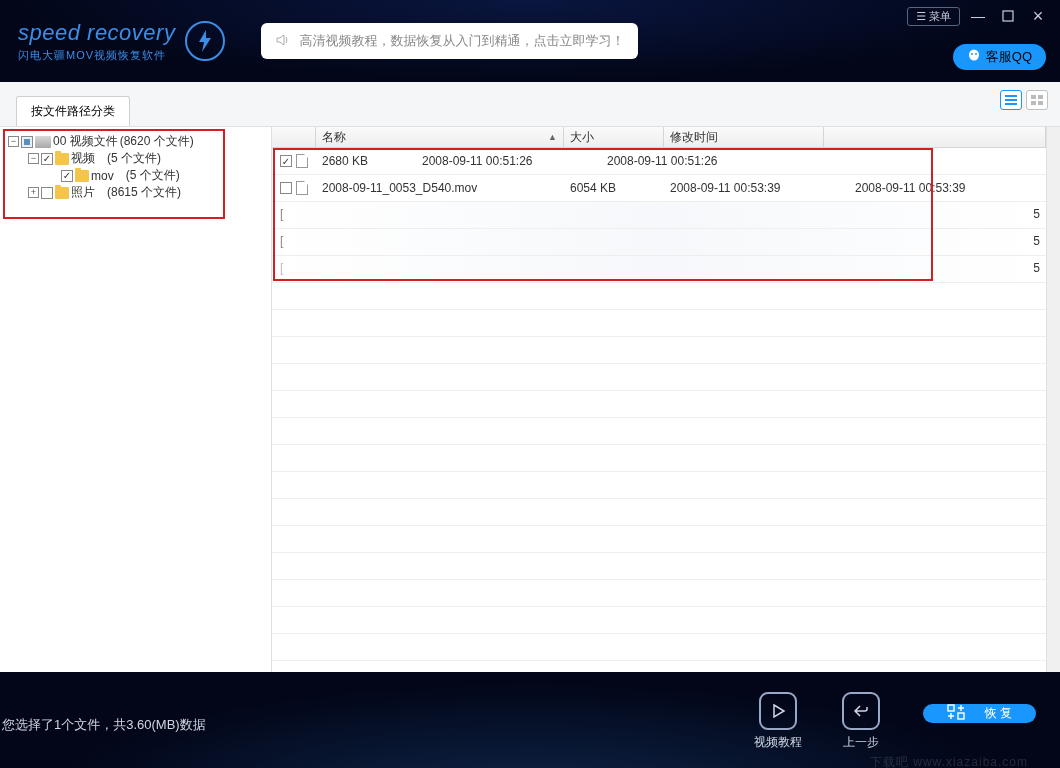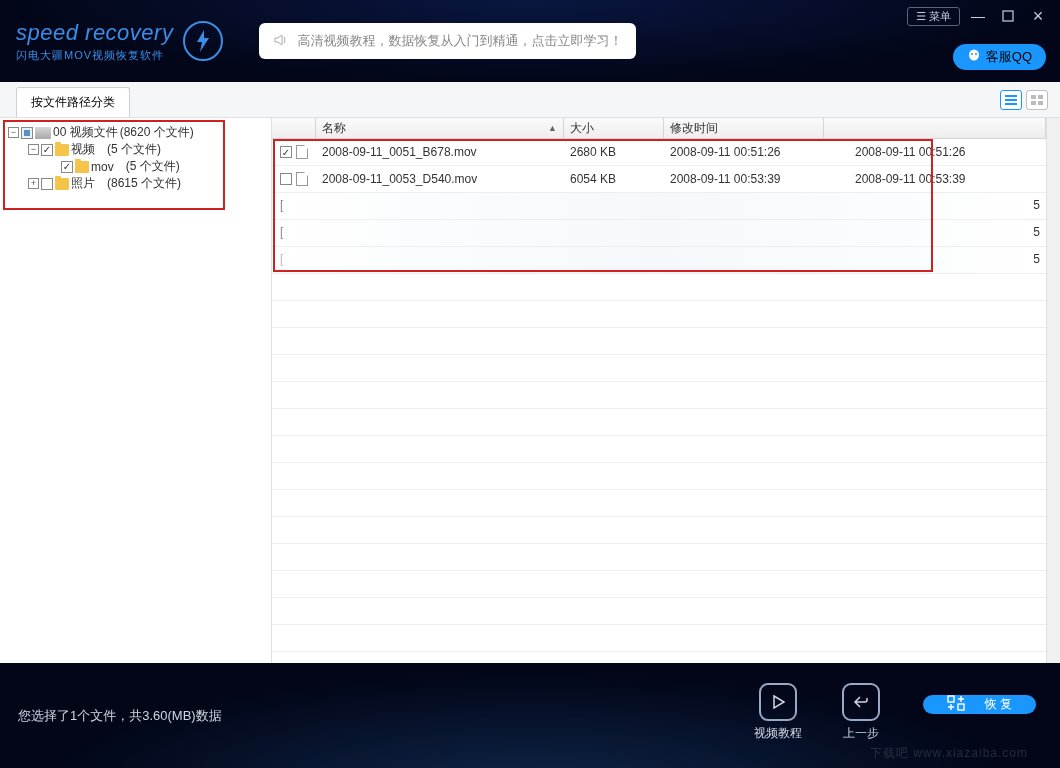--- a/index.html
+++ b/index.html
@@ -13,21 +13,21 @@
 }
 
 
 .header {
   height: 82px;
   background: radial-gradient(ellipse at 50% 0%, #0a1640 0%, #020618 70%);
   display: flex;
   align-items: center;
   position: relative;
 }
-.logo-area { padding-left: 8px; margin-left: 8px; }
+.logo-area { padding-left: 18px; }
 .logo-text {
   color: #3b8de6;
   font-size: 22px;
   font-style: italic;
   font-weight: 400;
   letter-spacing: 0.5px;
 }
 .logo-sub {
   color: #3b8de6;
   font-size: 11px;
@@ -94,21 +94,21 @@
   padding: 4px 14px;
   font-size: 13px;
   display: flex;
   align-items: center;
   gap: 5px;
   cursor: pointer;
 }
 
 
 .subheader {
-  height: 36px;
+  height: 45px;
   background: #f5f6f7;
   border-bottom: 1px solid #e0e0e0;
   display: flex;
   align-items: flex-end;
   padding-left: 16px;
   position: relative;
 }
 .tab {
   background: #fff;
   border: 1px solid #d0d0d0;
@@ -325,21 +325,21 @@
 
 .footer {
   height: 105px;
   background: radial-gradient(ellipse at 50% 120%, #0e2548 0%, #020618 65%);
   display: flex;
   align-items: center;
   position: relative;
   color: #c8d0e0;
 }
 .status-text {
-  padding-left: 18px;
+  padding-left: 2px;
   font-size: 13px;
   color: #d0d6e2;
 }
 .footer-actions {
   position: absolute;
   right: 180px;
   top: 20px;
   display: flex;
   gap: 40px;
 }
@@ -502,21 +502,20 @@
       <div class="th col-size">大小</div>
       <div class="th col-mtime">修改时间</div>
       <div class="th col-end"></div>
     </div>
     <div class="table-body">
       <div class="tr">
         <div class="td col-chk">
           <span class="cb checked"></span>
           <span class="file-icon"></span>
         </div>
-        <div class="td col-name">2008-09-11_0051_B678.mov</div>
         <div class="td col-size">2680 KB</div>
         <div class="td col-ctime">2008-09-11  00:51:26</div>
         <div class="td col-mtime">2008-09-11  00:51:26</div>
       </div>
       <div class="tr">
         <div class="td col-chk">
           <span class="cb"></span>
           <span class="file-icon"></span>
         </div>
         <div class="td col-name">2008-09-11_0053_D540.mov</div>

